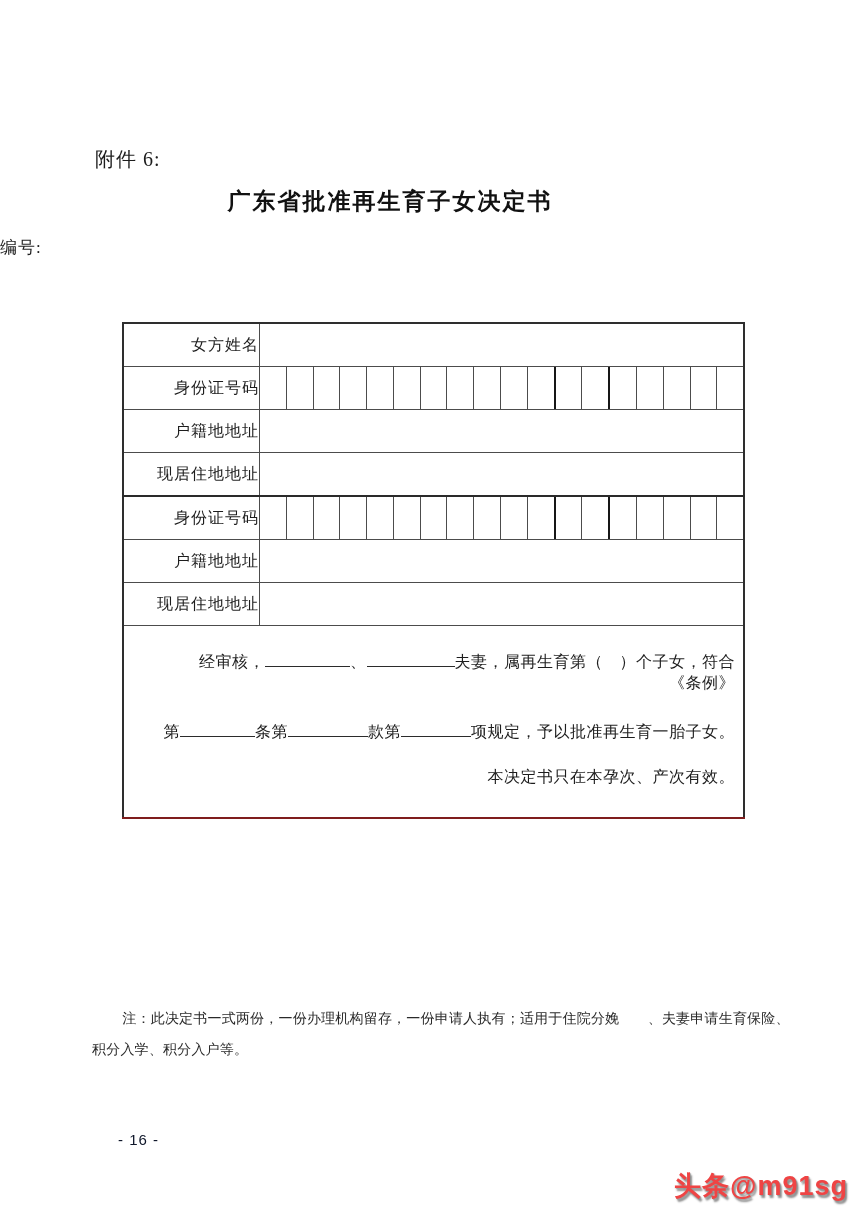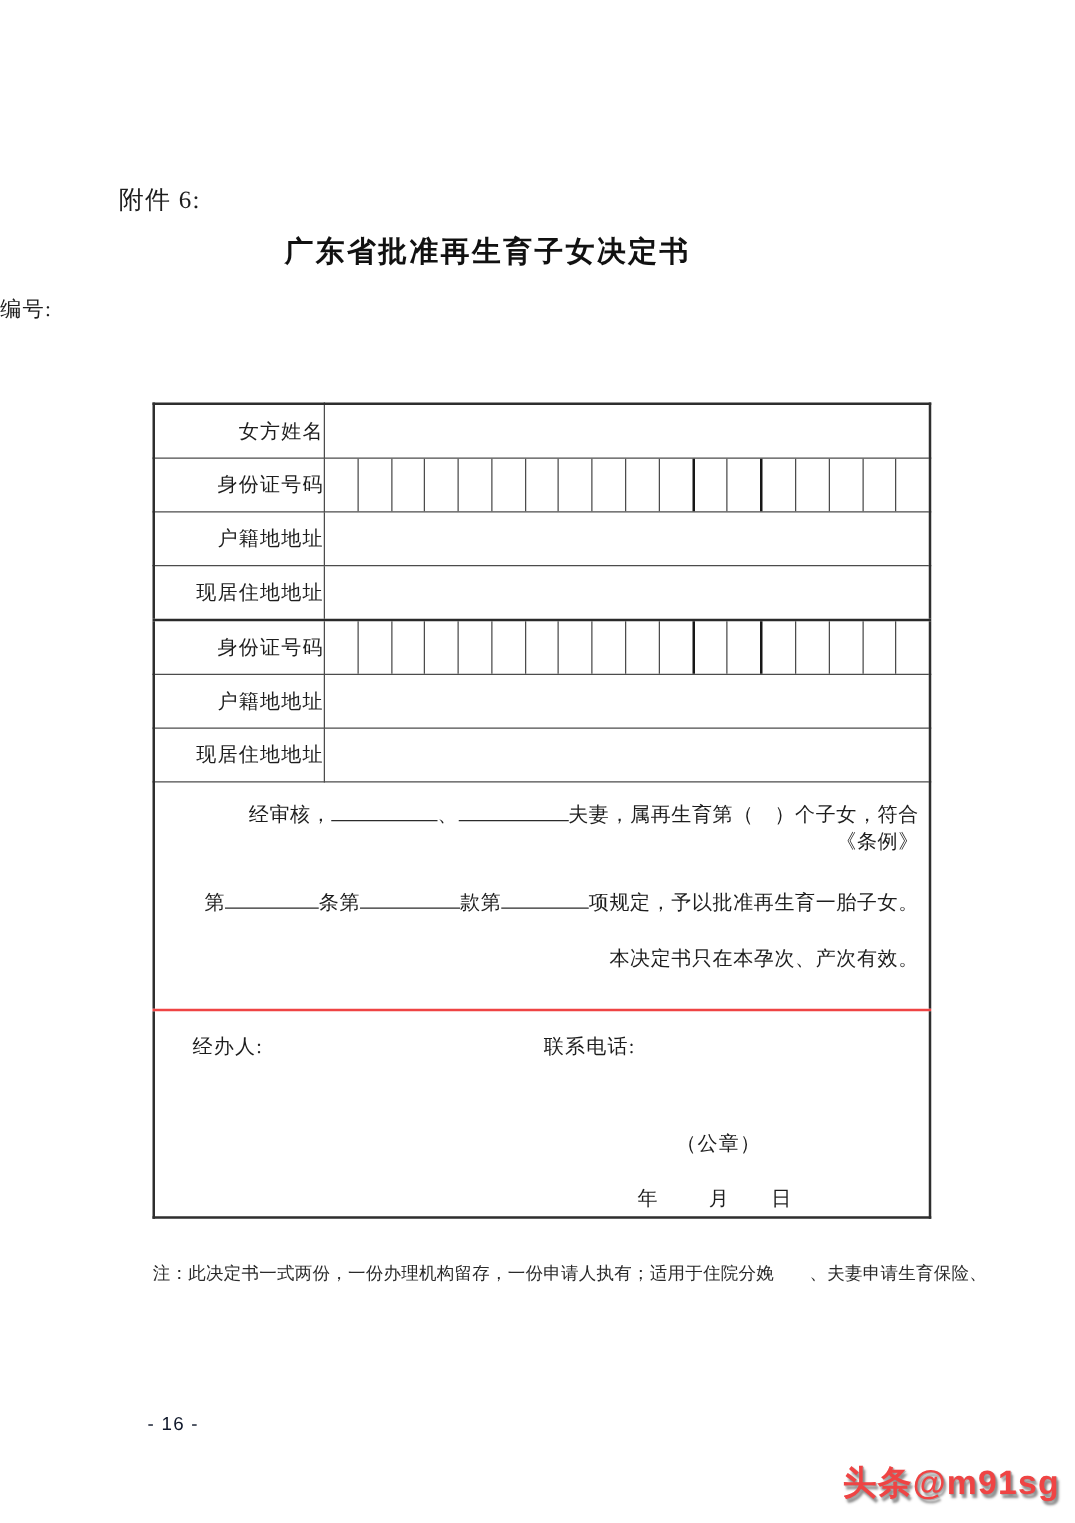--- a/index.html
+++ b/index.html
@@ -48,22 +48,22 @@
   }
   td.value{height:42px;}
   tr.section-end td{border-bottom:2px solid #2a2a2a;}
   td.id-td{padding:0;}
   .id-strip{display:flex;height:42px;width:100%;}
   .id-cell{flex:1;border-right:1px solid #4c4c4c;}
   .id-cell:last-child{border-right:none;}
   .id-cell.thick{border-right:2px solid #171717;}
   tr.para-row td{
     height:175px;vertical-align:top;
-    border-bottom:2px solid #ef4444;
-    padding:6px 8px 0 6px;
+    border-bottom:2px solid #7f1d1d;
+    padding:16px 8px 0 6px;
     margin-top:32px;
   }
   .p-line{font-size:16px;color:#1d1d1d;letter-spacing:0.5px;}
   .p-l1{margin-top:8px;padding-left:37px;}
   .p-l2{margin-top:26px;}
   .p-l3{margin-top:24px;padding-left:37px;}
   .u{
     display:inline-block;height:1em;
     border-bottom:1px solid #2b2b2b;
   }
@@ -179,31 +179,22 @@
     <td colspan="2" class="para-td">
       <div class="p-line p-l1">
         <span>经审核，</span><span class="u u85"></span><span>、</span><span class="u u88"></span><span>夫妻，属再生育第（　）个子女，符合《条例》</span>
       </div>
       <div class="p-line p-l2">
         <span>第</span><span class="u u75"></span><span>条第</span><span class="u u80"></span><span>款第</span><span class="u u70"></span><span>项规定，予以批准再生育一胎子女。</span>
       </div>
       <div class="p-line p-l3">本决定书只在本孕次、产次有效。</div>
     </td>
   </tr>
-  <tr class="sig-row">
-    <td colspan="2" class="sig-td">
-      <span class="sig-handler">经办人:</span>
-      <span class="sig-phone">联系电话:</span>
-      <span class="sig-seal">（公章）</span>
-      <span class="sig-year">年</span>
-      <span class="sig-month">月</span>
-      <span class="sig-day">日</span>
-    </td>
-  </tr>
 </tbody>
   </table>
 
 <div class="note">
   <div class="note-line1">注：此决定书一式两份，一份办理机构留存，一份申请人执有；适用于住院分娩　　、夫妻申请生育保险、</div>
+  <div class="note-line2">积分入学、积分入户等。</div>
 </div>
 
 <div class="page-number">- 16 -</div>
 <div class="watermark">头条@m91sg</div>
 
 </body></html>

